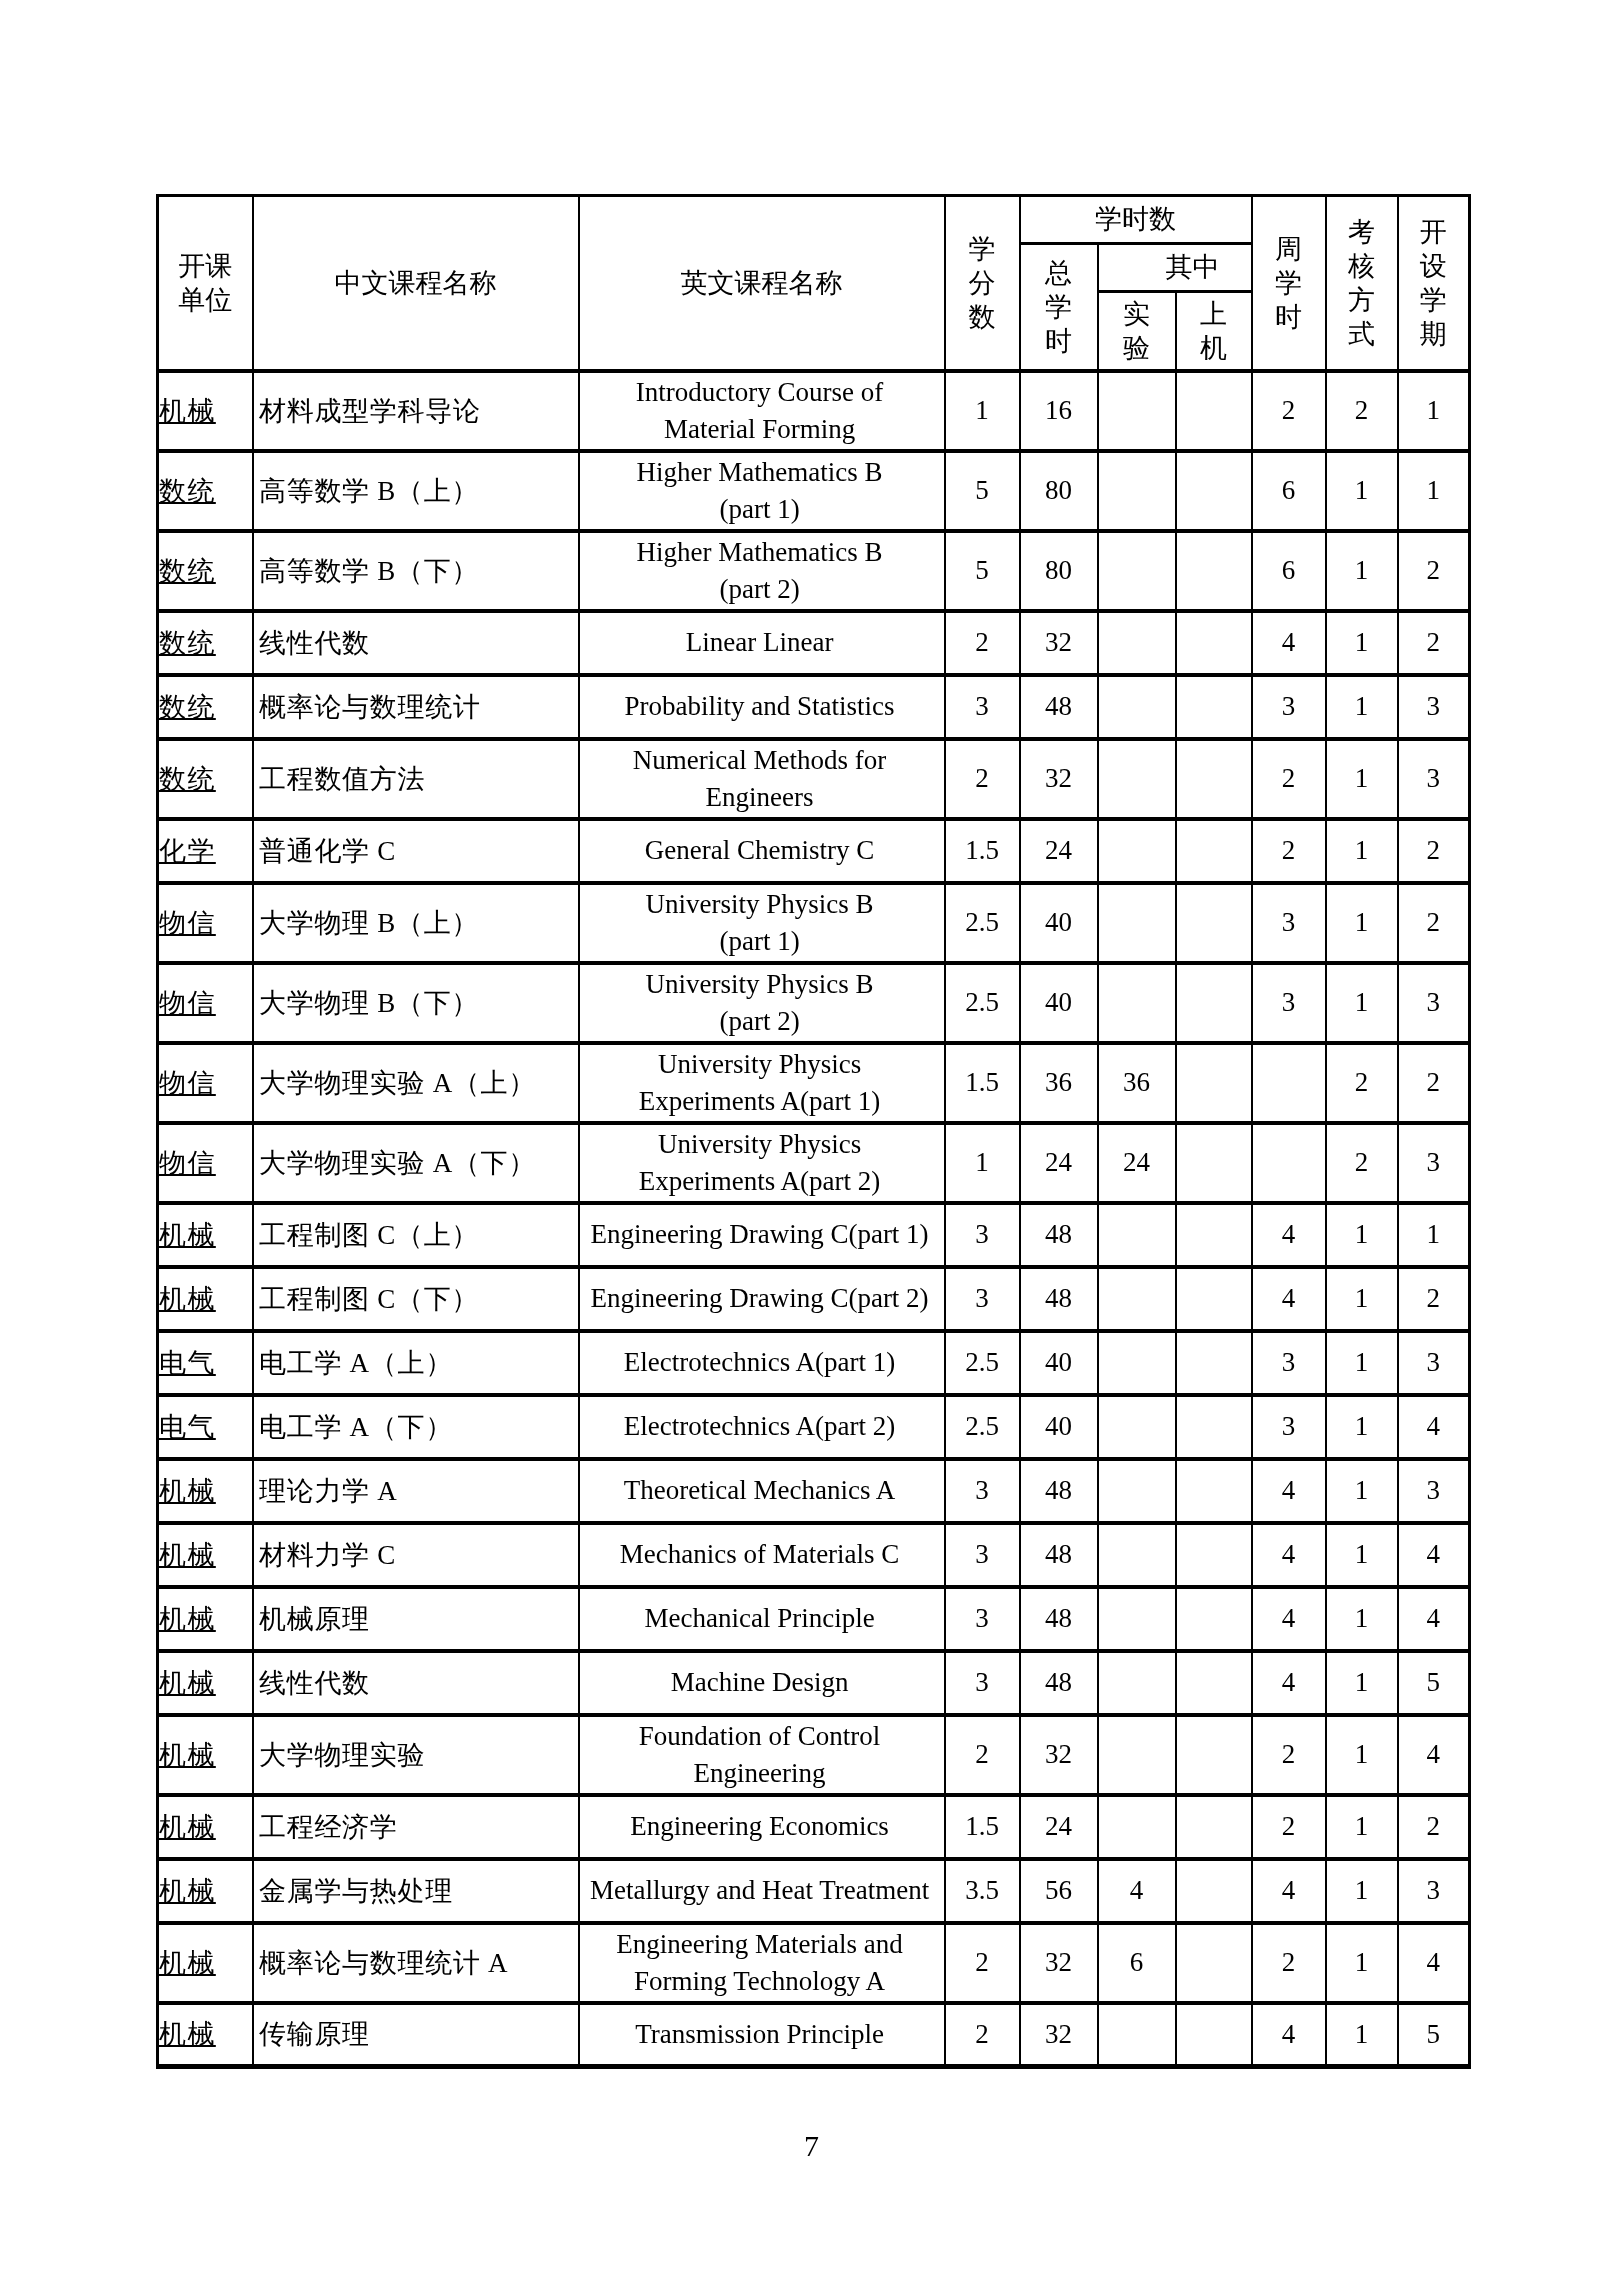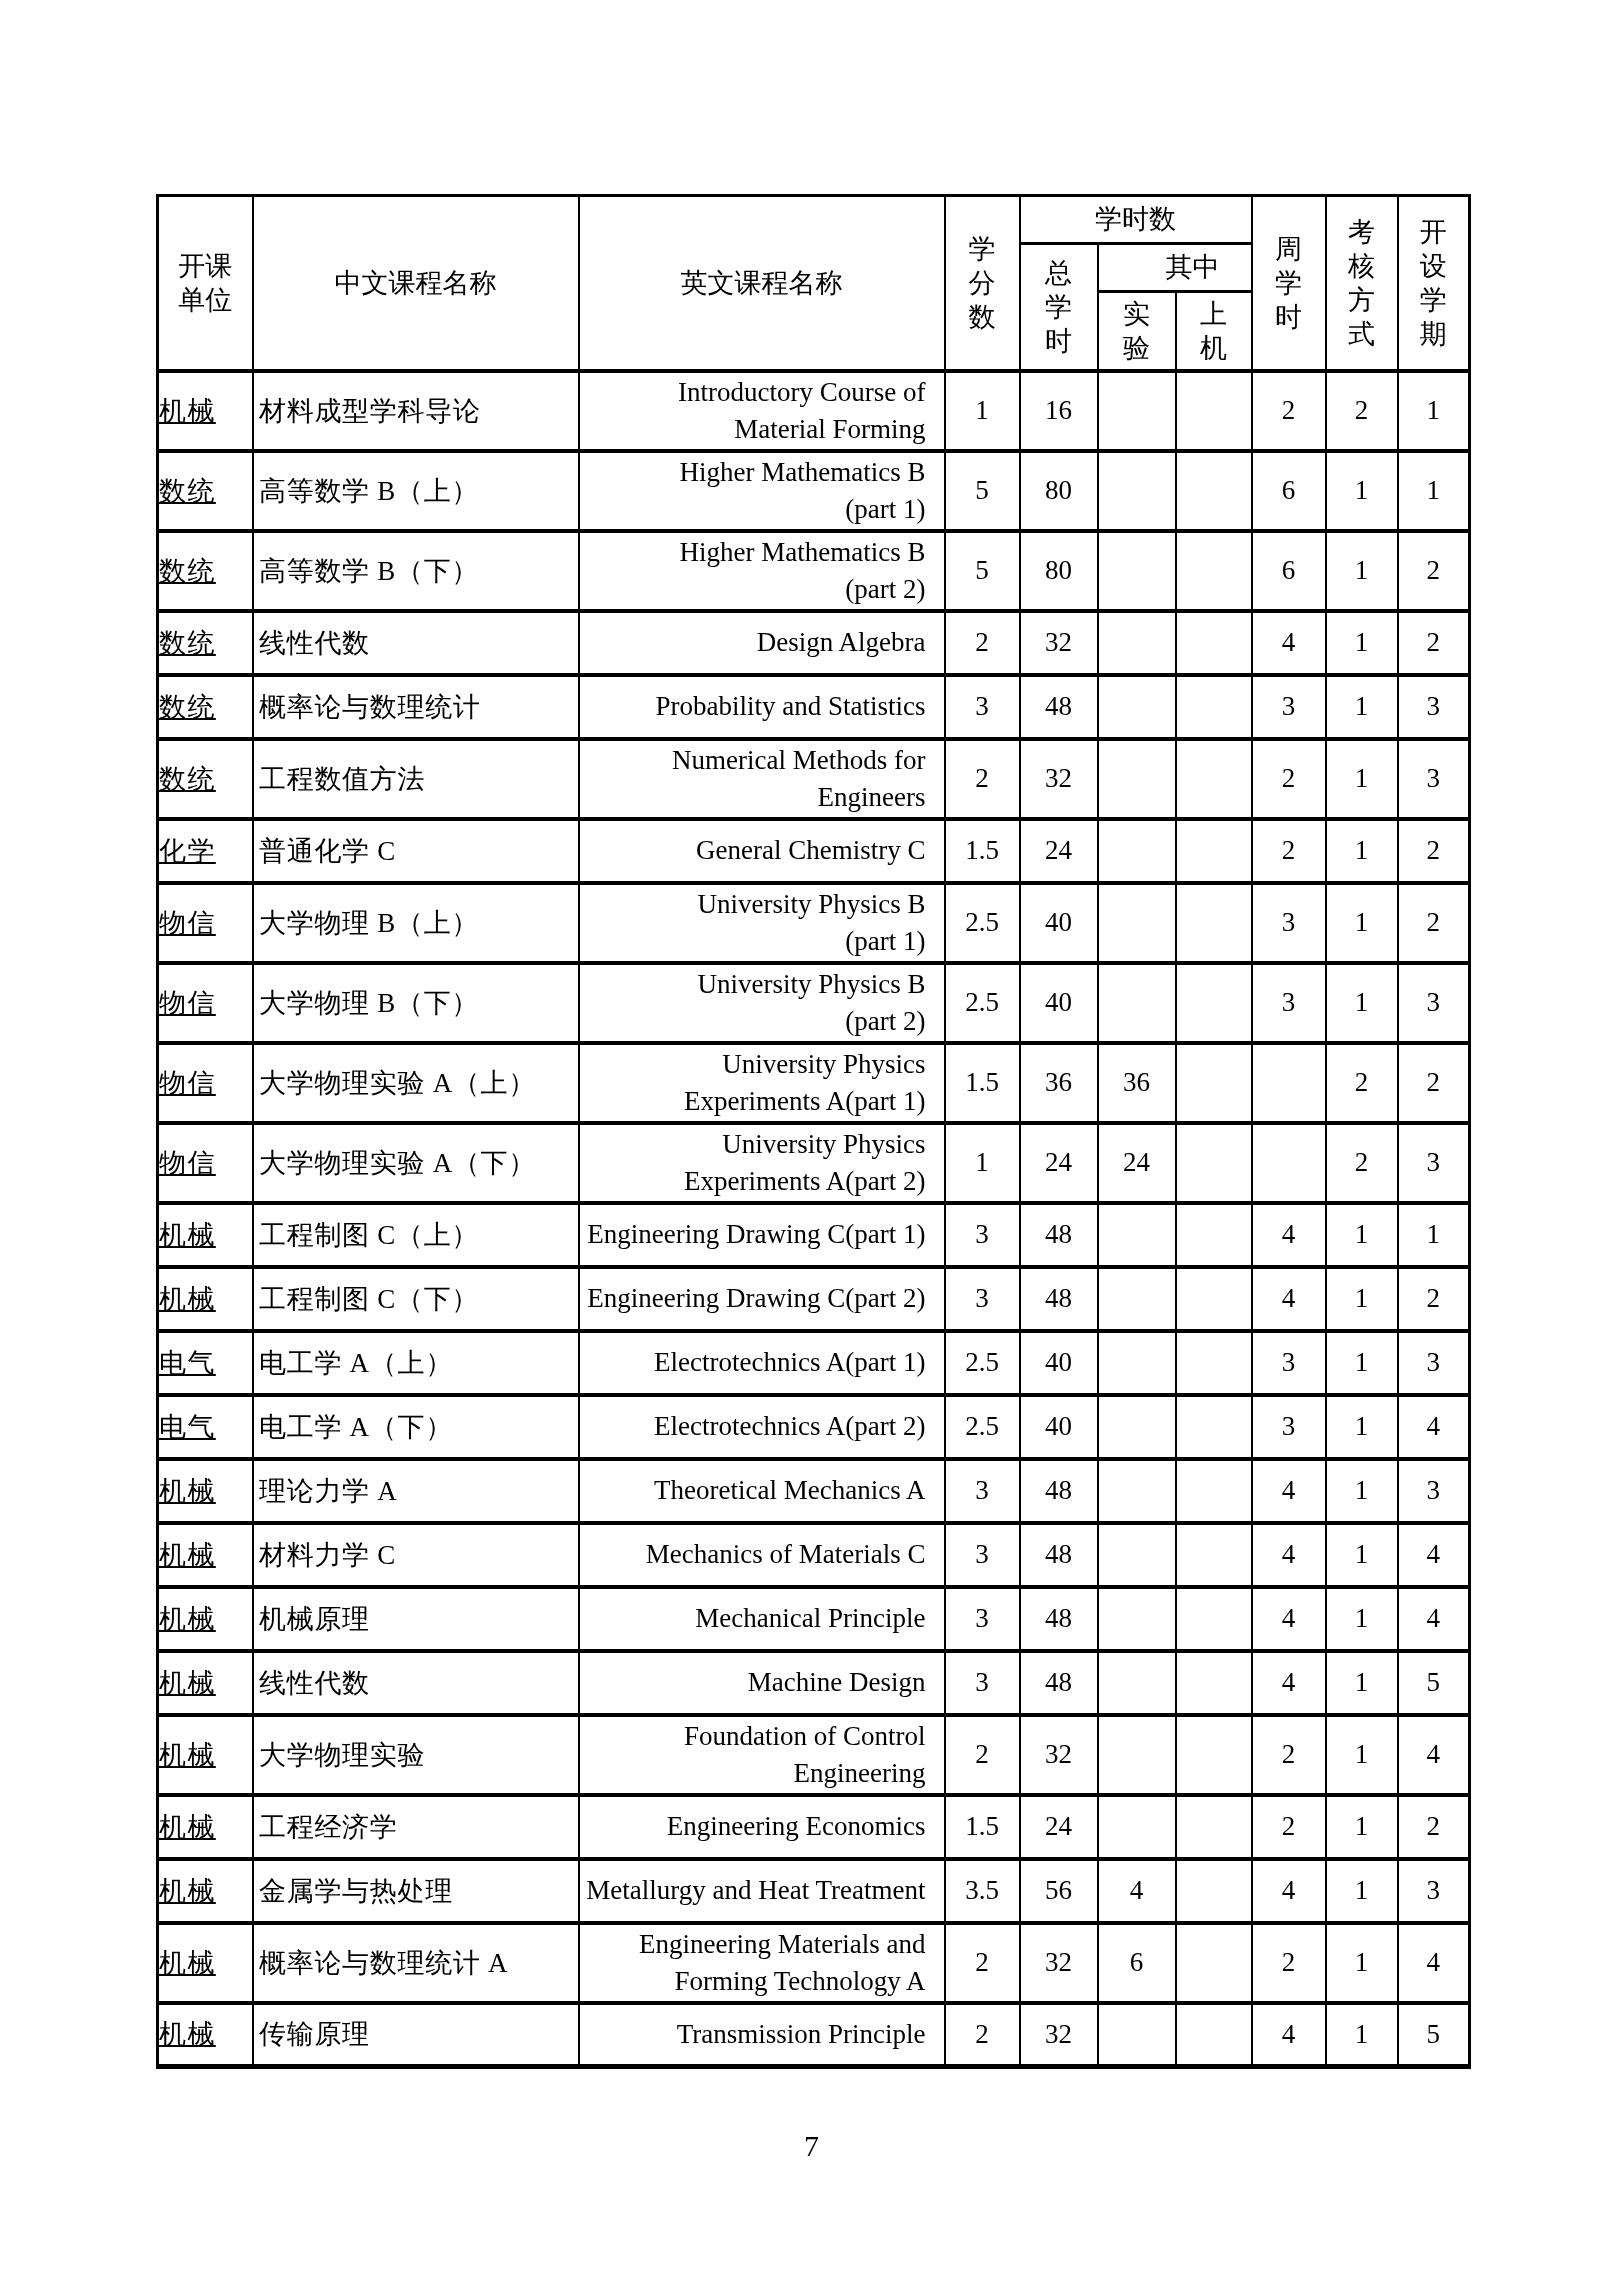--- a/index.html
+++ b/index.html
@@ -41,23 +41,23 @@
     font-size: 27px;
     white-space: pre-line;
     line-height: 34px;
   }
   th.hgroup { border-bottom: 3.4px solid #000; line-height: 1.1; }
   th.hsub   { border-bottom: 3.4px solid #000; line-height: 1.1; padding-left: 36px; }
   td { font-size: 27px; }
   td.unit { text-align: left; letter-spacing: 1.4px; text-decoration: underline; }
   td.cn   { text-align: left; padding-left: 5.5px; padding-right: 2px; letter-spacing: 0.7px; }
   td.en   {
-    text-align: right;
+    text-align: center;
     padding-left: 4.1px;
-    padding-right: 18px;
+    padding-right: 8px;
     white-space: pre-line;
     line-height: 37px;
   }
   td.num { text-align: center; }
   .pageno {
     position: absolute;
     top: 2128px;
     left: 0;
     width: 1623px;
     text-align: center;
@@ -158,21 +158,21 @@
           <td class="num"></td>
           <td class="num"></td>
           <td class="num">6</td>
           <td class="num">1</td>
           <td class="num">2</td>
         </tr>
 
         <tr>
           <td class="unit">数统</td>
           <td class="cn">线性代数</td>
-          <td class="en">Design Algebra</td>
+          <td class="en">Linear Linear</td>
           <td class="num">2</td>
           <td class="num">32</td>
           <td class="num"></td>
           <td class="num"></td>
           <td class="num">4</td>
           <td class="num">1</td>
           <td class="num">2</td>
         </tr>
 
         <tr>

